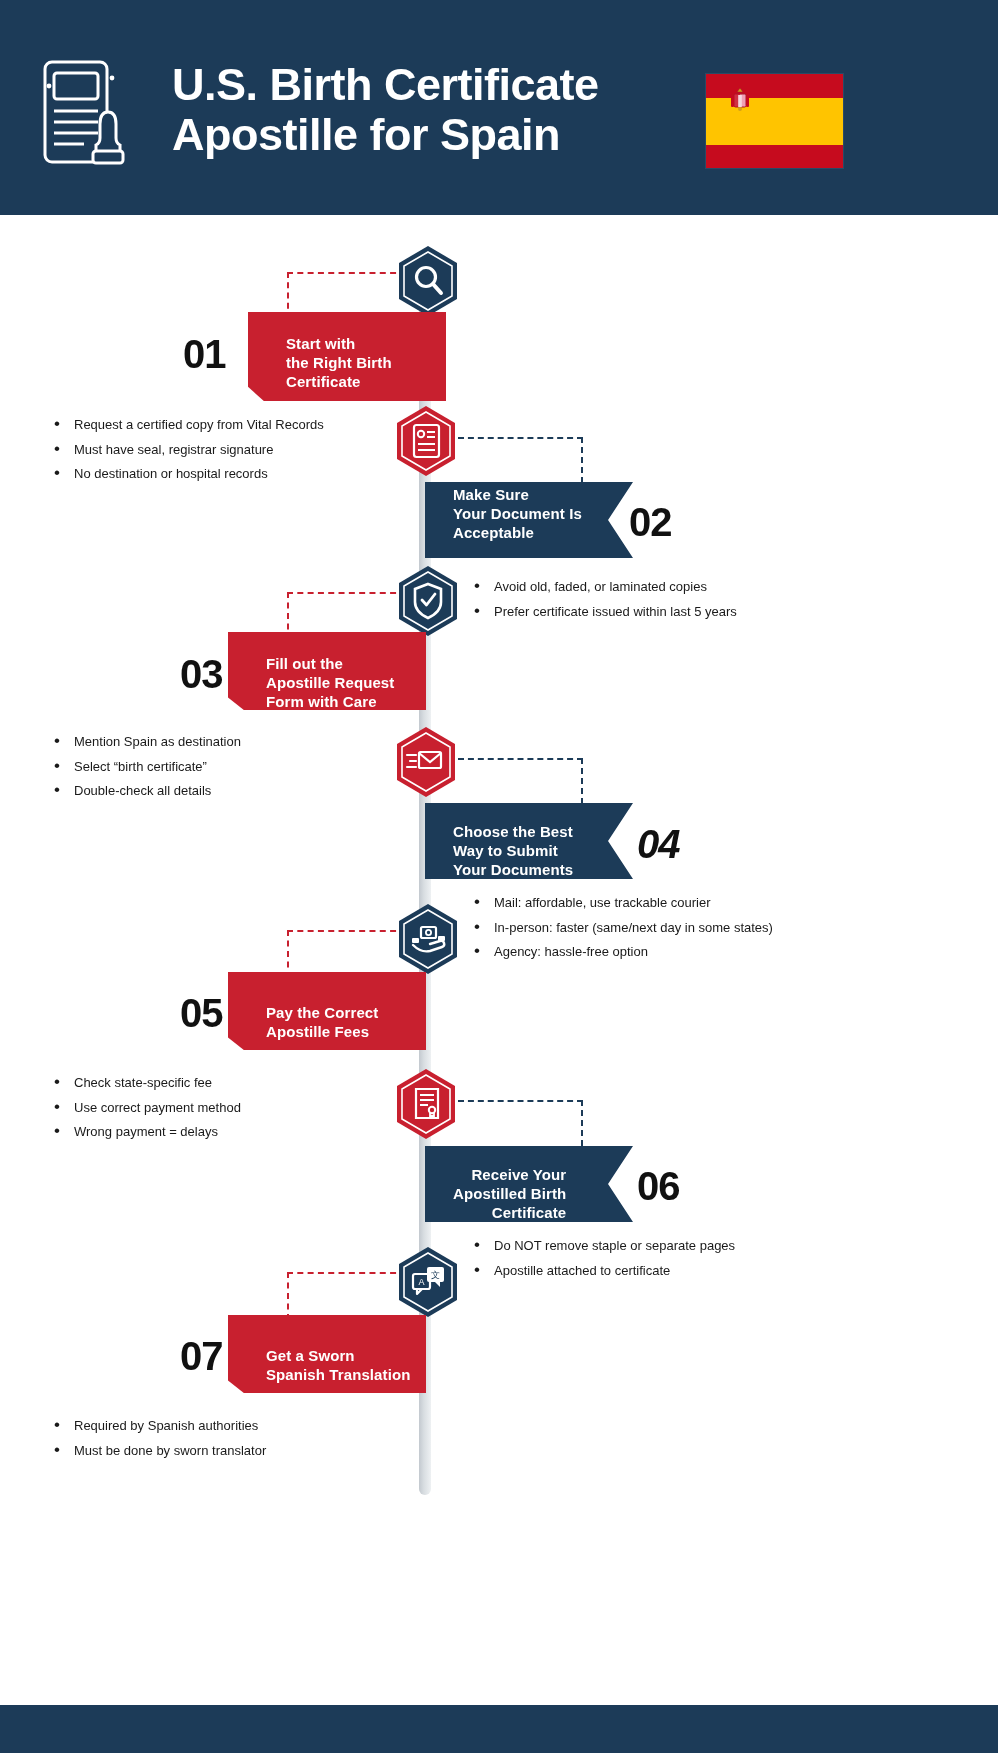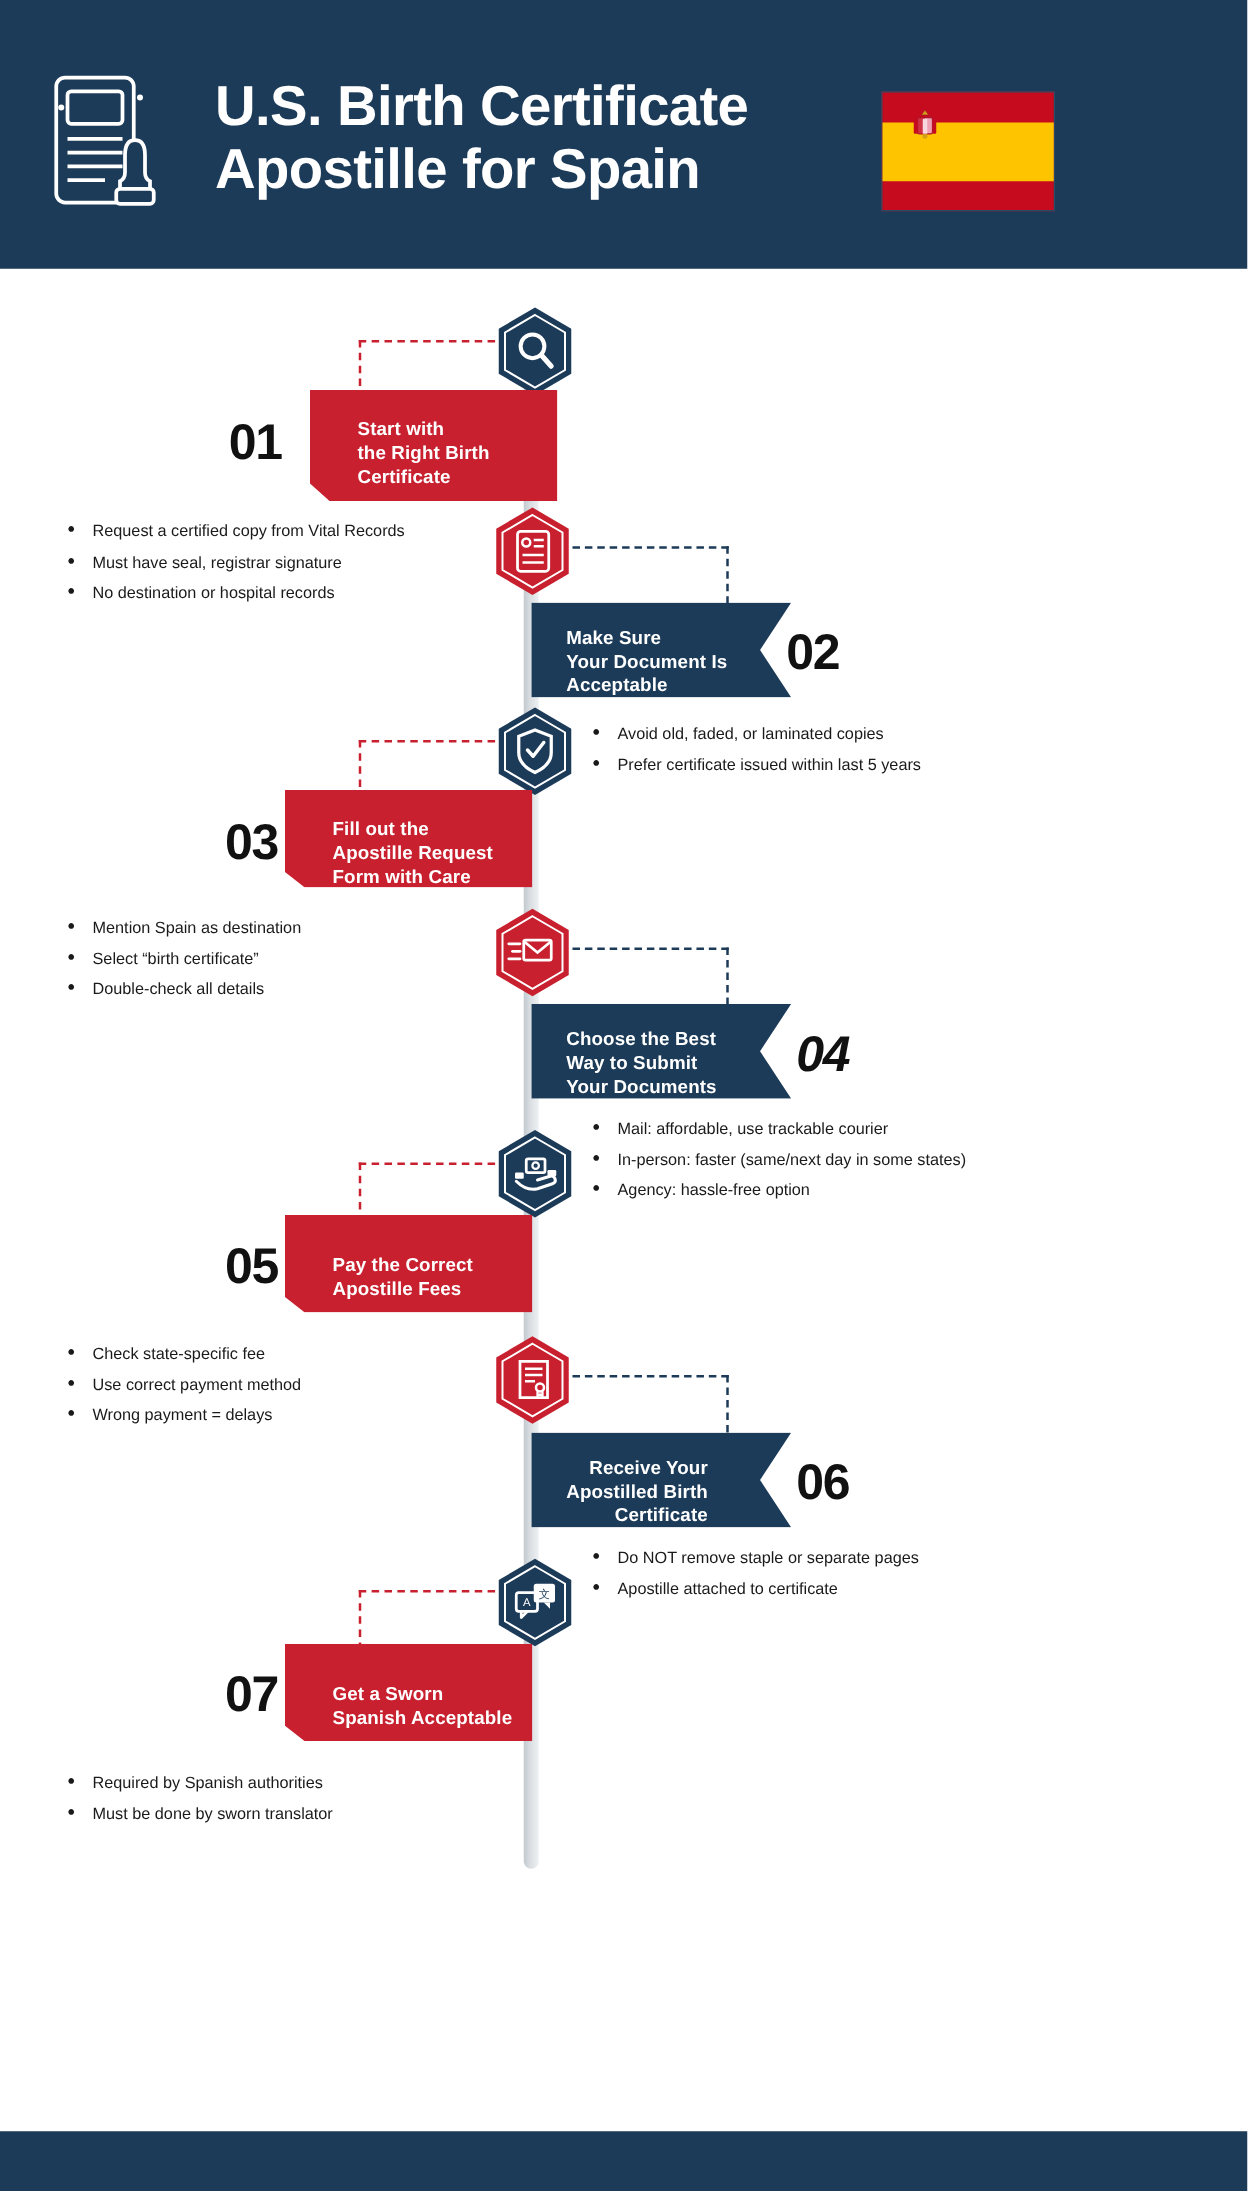--- a/index.html
+++ b/index.html
@@ -195,21 +195,21 @@
       <circle cx="27" cy="29" r="3.2" fill="none" stroke="#ffffff" stroke-width="2"></circle>
       <line x1="33" y1="27" x2="41" y2="27" stroke="#ffffff" stroke-width="2"></line>
       <line x1="33" y1="32" x2="41" y2="32" stroke="#ffffff" stroke-width="2"></line>
       <line x1="24" y1="39" x2="41" y2="39" stroke="#ffffff" stroke-width="2"></line>
       <line x1="24" y1="45" x2="41" y2="45" stroke="#ffffff" stroke-width="2"></line>
     </g>
   </svg>
 </div>
 
 <div class="banner ban-right" style="left:425px;top:482px;width:208px;height:76px;">
-  <div class="banner-label" style="left:28px;top:19px;">
+  <div class="banner-label" style="left:28px;top:3px;">
     <span>Make Sure</span><br>
     <span>Your Document Is</span><br>
     <span>Acceptable</span>
   </div>
 </div>
 <div class="step-num" style="left:629px;top:500px;">02</div>
 
 <div class="bullets" style="left:472px;top:575px;">
   <ul>
     <li>Avoid old, faded, or laminated copies</li>
@@ -363,21 +363,21 @@
       <rect x="31" y="21" width="17" height="15" rx="2" fill="#ffffff"></rect>
       <path d="M44 36 L44 41 L39 36" fill="#ffffff"></path>
       <text x="39.5" y="32" font-size="9" fill="#1c3b58" text-anchor="middle" font-family="Liberation Sans, sans-serif">文</text>
     </g>
   </svg>
 </div>
 
 <div class="banner ban-left" style="left:228px;top:1315px;width:198px;height:78px;">
   <div class="banner-label" style="left:38px;top:31px;">
     <span>Get a Sworn</span><br>
-    <span>Spanish Acceptable</span>
+    <span>Spanish Translation</span>
   </div>
 </div>
 <div class="step-num" style="left:180px;top:1334px;">07</div>
 
 <div class="bullets" style="left:52px;top:1414px;">
   <ul>
     <li>Required by Spanish authorities</li>
     <li>Must be done by sworn translator</li>
   </ul>
 </div>

